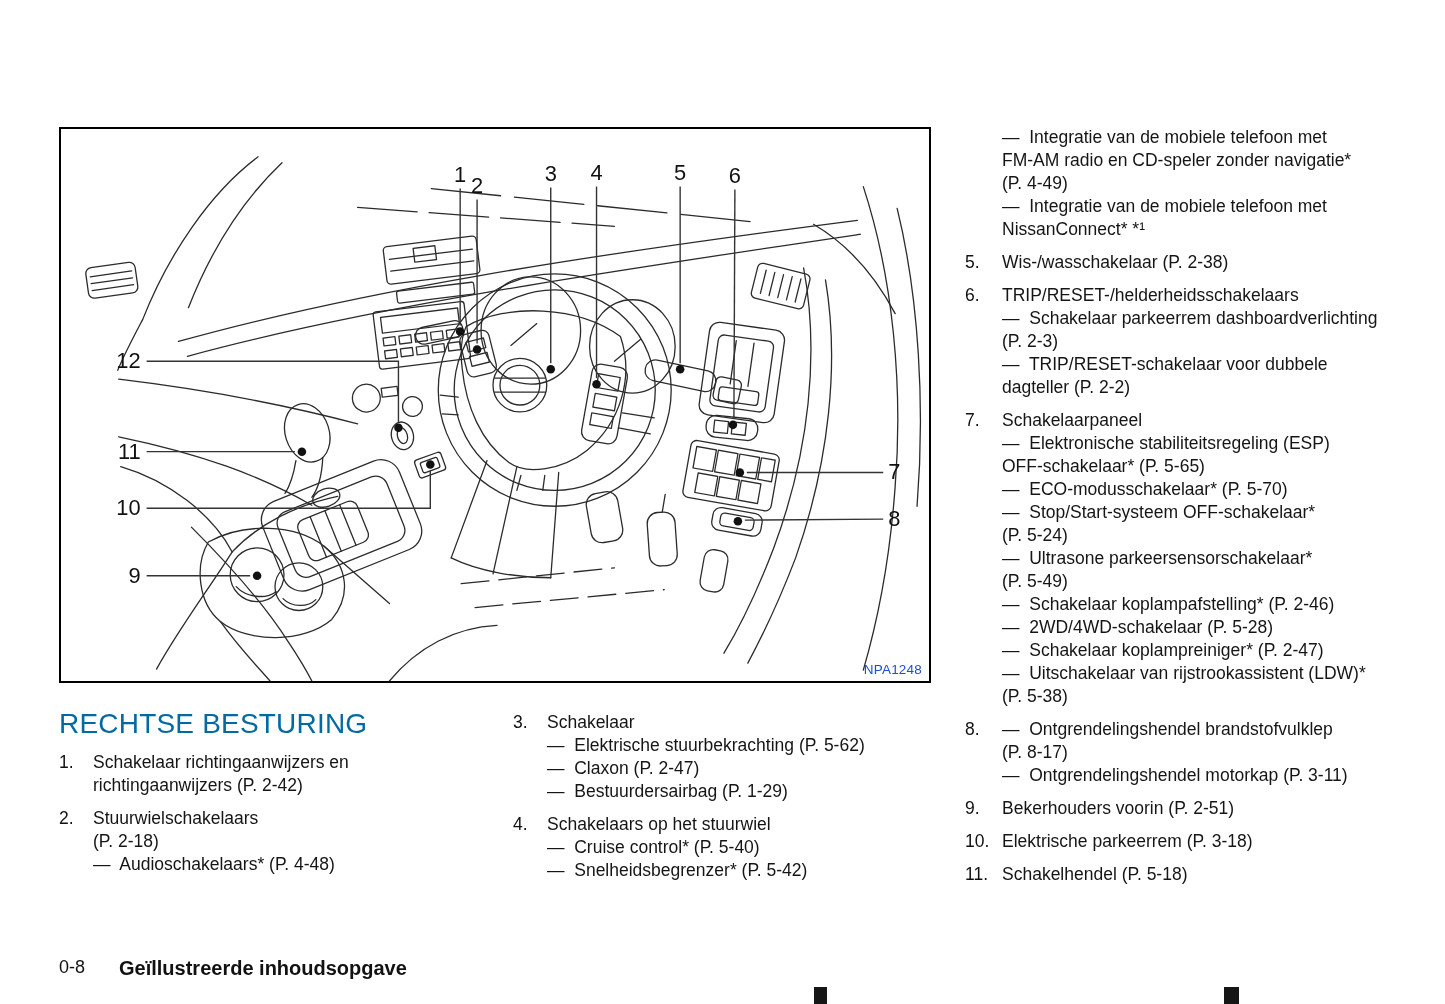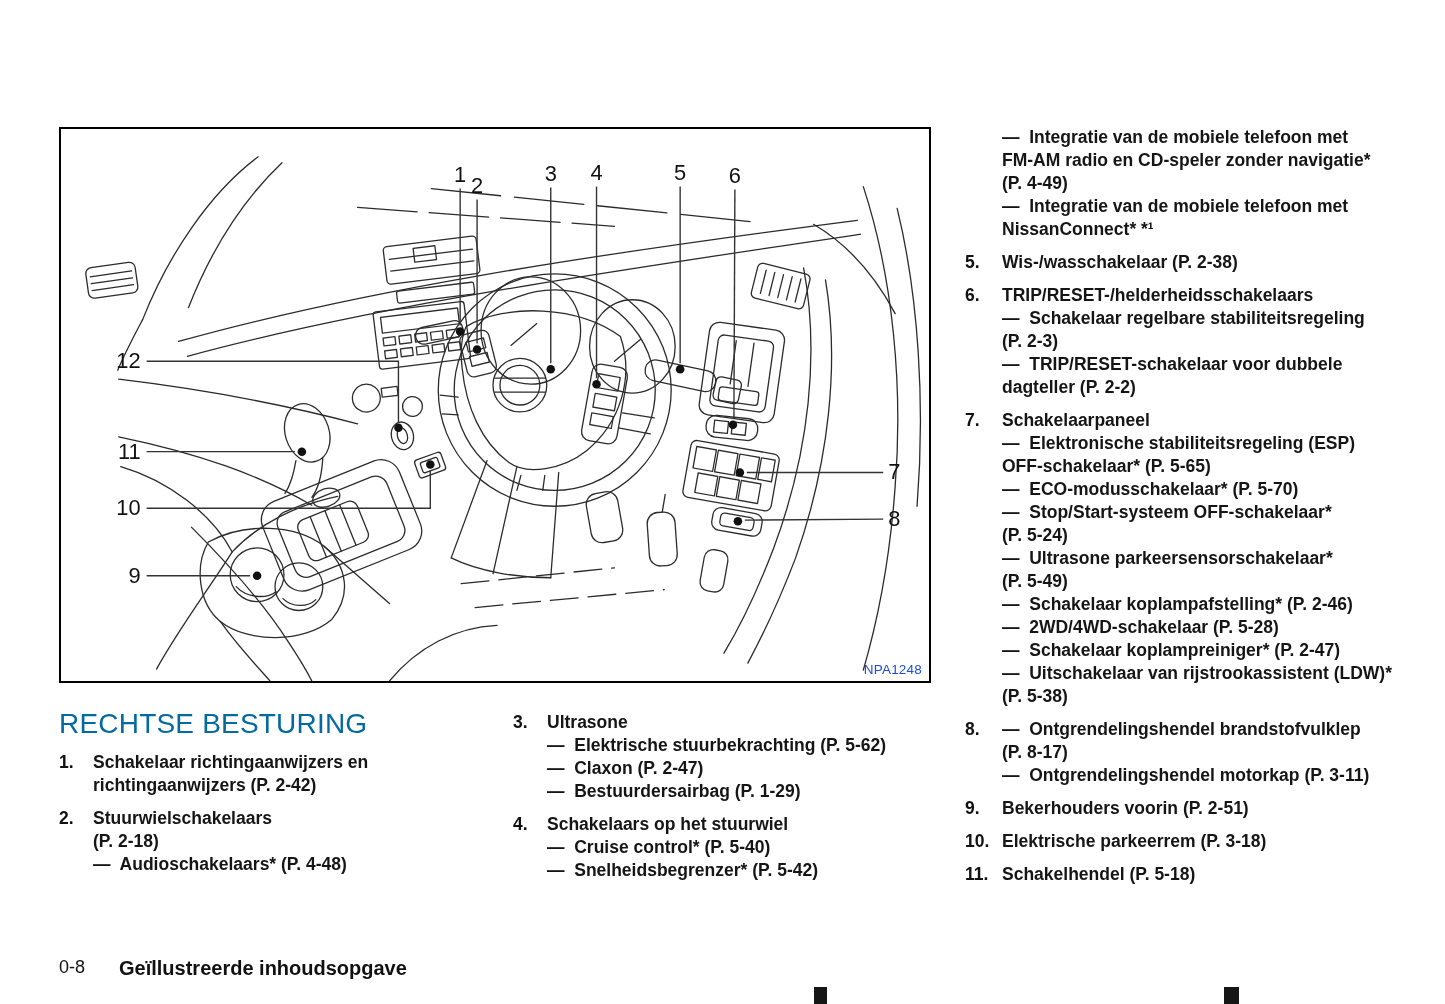--- a/index.html
+++ b/index.html
@@ -15,21 +15,21 @@
   .diagram-box svg{position:absolute;left:0;top:0;width:100%;height:100%;}
   .art, .art *{fill:none;stroke:#2b2b2b;stroke-width:1.3;stroke-linecap:round;stroke-linejoin:round;}
   .leader{fill:none;stroke:#333;stroke-width:1.4;}
   .dot{fill:#111;stroke:none;}
   .callout-num{font-family:"Liberation Sans",sans-serif;font-size:22px;fill:#111;stroke:none;}
   .figure-code{
     position:absolute;right:7px;bottom:4px;font-size:13.5px;color:#1d4ed8;letter-spacing:.2px;
   }
   
   .heading{position:absolute;left:59px;top:708px;font-size:28px;letter-spacing:.2px;color:#0369a1;}
-  .col{position:absolute;font-weight:bold;}
+  .col{position:absolute;}
   #col-left{left:59px;top:751px;width:445px;}
   #col-middle{left:513px;top:711px;width:440px;}
   #col-right{left:965px;top:126px;width:475px;}
   .item{display:flex;margin-bottom:10px;}
   .item .num{flex:none;width:34px;font-size:17.5px;line-height:23px;}
   #col-right .item .num{width:37px;}
   .item .lines{flex:1;}
   .line{white-space:pre;font-size:17.5px;line-height:23px;height:23px;color:#151515;}
   
   .footer{position:absolute;left:59px;top:957px;display:flex;align-items:flex-start;}
@@ -272,21 +272,21 @@
           <div class="line">Stuurwielschakelaars</div>
           <div class="line">(P. 2-18)</div>
           <div class="line">—  Audioschakelaars* (P. 4-48)</div>
         </div>
       </div>
     </div>
   <div class="col" id="col-middle">
       <div class="item">
         <div class="num">3.</div>
         <div class="lines">
-          <div class="line">Ultrasone</div>
+          <div class="line">Schakelaar</div>
           <div class="line">—  Elektrische stuurbekrachting (P. 5-62)</div>
           <div class="line">—  Claxon (P. 2-47)</div>
           <div class="line">—  Bestuurdersairbag (P. 1-29)</div>
         </div>
       </div>
       <div class="item">
         <div class="num">4.</div>
         <div class="lines">
           <div class="line">Schakelaars op het stuurwiel</div>
           <div class="line">—  Cruise control* (P. 5-40)</div>
@@ -308,21 +308,21 @@
       <div class="item">
         <div class="num">5.</div>
         <div class="lines">
           <div class="line">Wis-/wasschakelaar (P. 2-38)</div>
         </div>
       </div>
       <div class="item">
         <div class="num">6.</div>
         <div class="lines">
           <div class="line">TRIP/RESET-/helderheidsschakelaars</div>
-          <div class="line">—  Schakelaar regelbare stabiliteitsregeling</div>
+          <div class="line">—  Schakelaar parkeerrem dashboardverlichting</div>
           <div class="line">(P. 2-3)</div>
           <div class="line">—  TRIP/RESET-schakelaar voor dubbele</div>
           <div class="line">dagteller (P. 2-2)</div>
         </div>
       </div>
       <div class="item">
         <div class="num">7.</div>
         <div class="lines">
           <div class="line">Schakelaarpaneel</div>
           <div class="line">—  Elektronische stabiliteitsregeling (ESP)</div>

